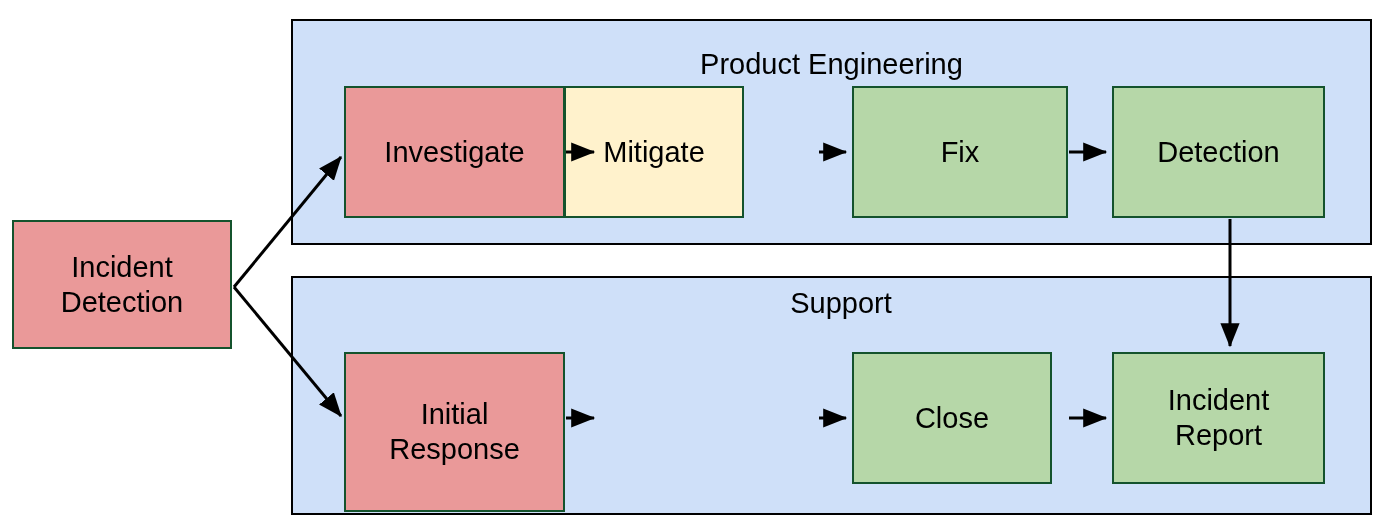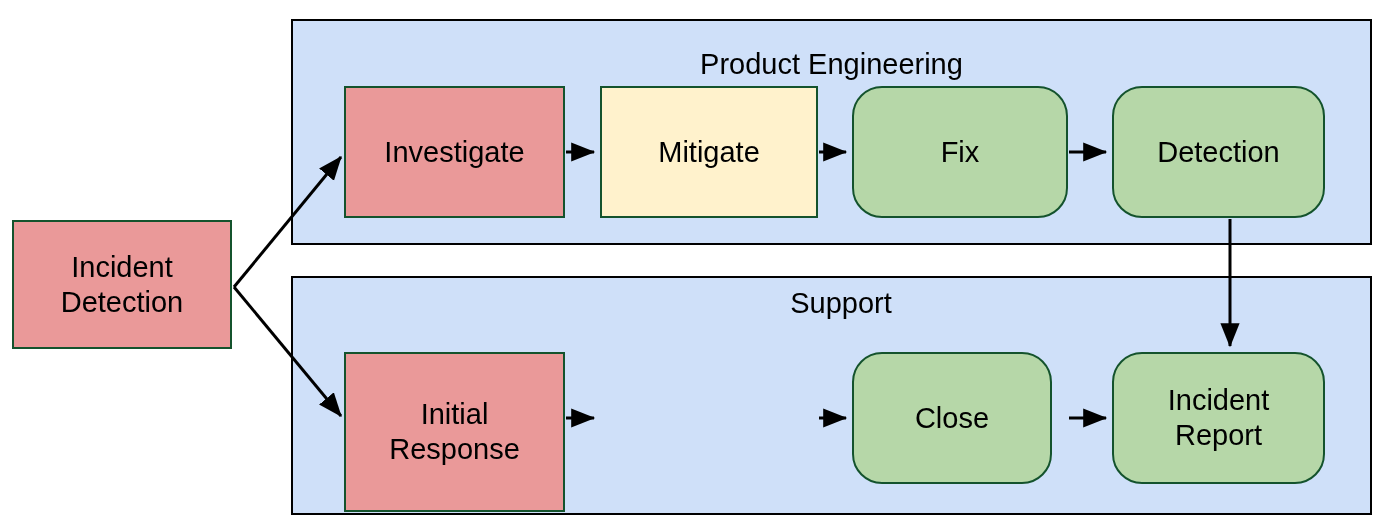--- a/index.html
+++ b/index.html
@@ -61,21 +61,21 @@
   }
   .node-label {
     font-size: 29px;
     line-height: 35px;
     color: #000000;
     padding: 0 6px;
     white-space: pre-line;
   }
   .fill-red    { background: #ea9999; }
   .fill-yellow { background: #fff2cc; }
-  .fill-green  { background: #b6d7a8; border-radius: 30px; }
+  .fill-green  { background: #b6d7a8; }
 </style>
 </head>
 <body>
 
 <div id="diagram-canvas">
 
   <div class="swimlane" id="lane-product-engineering" style="left:291px; top:19px; width:1081px; height:226px;">
     <div class="swimlane-title" style="top:26px;">Product Engineering</div>
   </div>
 
@@ -107,21 +107,21 @@
 
   <div class="node fill-red" style="left:12px; top:220px; width:220px; height:129px;">
     <span class="node-label">Incident
 Detection</span>
   </div>
 
   <div class="node fill-red" style="left:344px; top:86px; width:221px; height:132px;">
     <span class="node-label">Investigate</span>
   </div>
 
-  <div class="node fill-yellow" style="left:600px; top:86px; width:218px; height:132px;">
+  <div class="node fill-yellow" style="left:564px; top:86px; width:180px; height:132px;">
     <span class="node-label">Mitigate</span>
   </div>
 
   <div class="node fill-green" style="left:852px; top:86px; width:216px; height:132px;">
     <span class="node-label">Fix</span>
   </div>
 
   <div class="node fill-green" style="left:1112px; top:86px; width:213px; height:132px;">
     <span class="node-label">Detection</span>
   </div>

